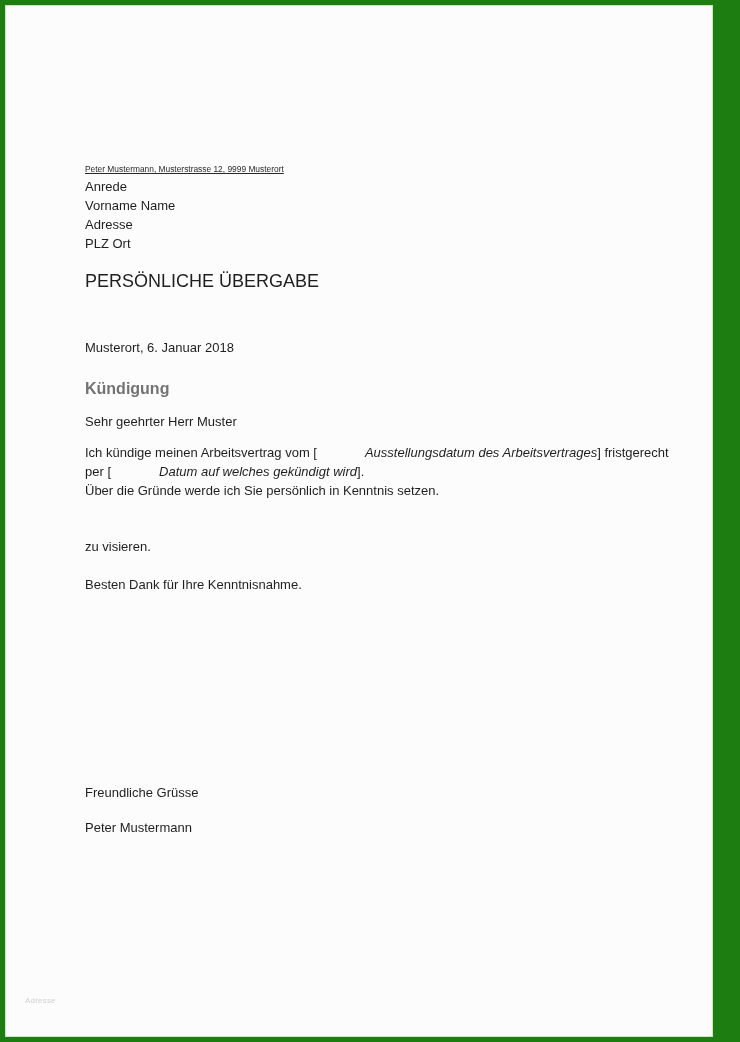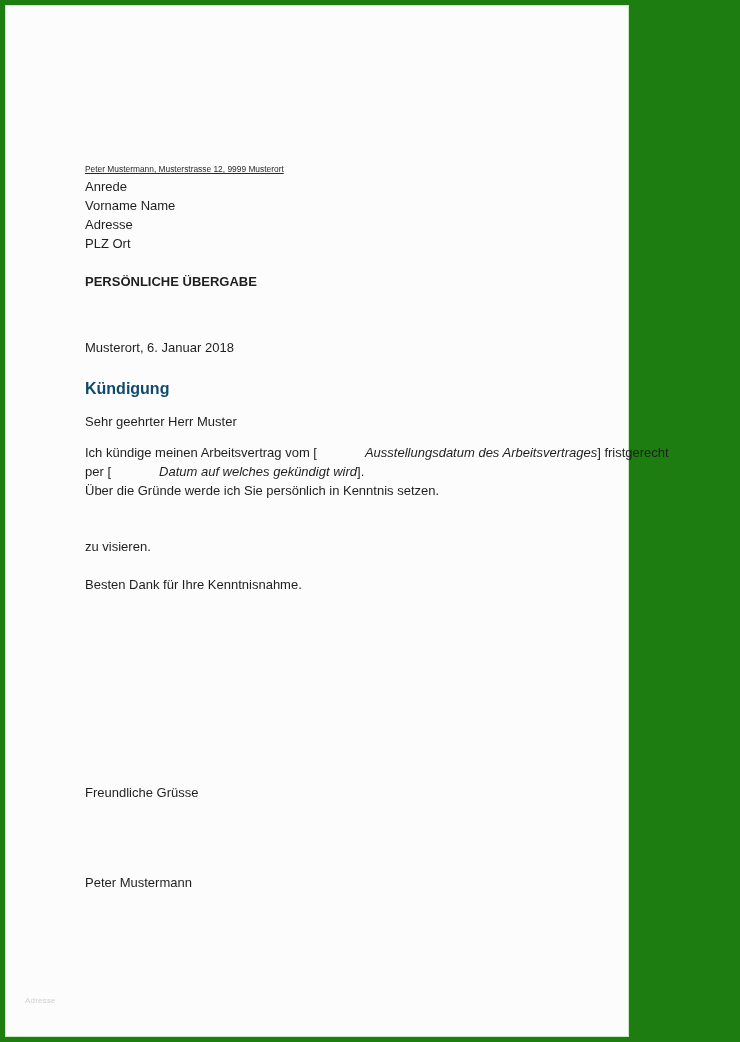--- a/index.html
+++ b/index.html
@@ -11,47 +11,47 @@
       height: 1042px;
       background: #1e7d10;
       position: relative;
       overflow: hidden;
       font-family: "Liberation Sans", sans-serif;
     }
     .page {
       position: absolute;
       left: 5px;
       top: 5px;
-      width: 624px;
+      width: 708px;
       height: 1032px;
       background: #fcfcfd;
       box-shadow: inset 0 0 0 1px #c9e8c0;
     }
     .el {
       position: absolute;
       left: 80px;
       color: #1f1f1f;
       font-size: 13px;
       line-height: 19px;
       white-space: nowrap;
     }
     .sender-line {
       font-size: 8.4px;
       line-height: 10px;
       text-decoration: underline;
       color: #2a2a2a;
     }
     .bold-line {
-      font-weight: bold;
-      font-size: 13px;
+      font-weight: normal;
+      font-size: 18px;
     }
     .heading {
       font-weight: bold;
       font-size: 16px;
-      color: #0c4a6e;
+      color: #737373;
     }
     .para span.it {
       font-style: italic;
       padding-left: 48px;
     }
     .watermark {
       position: absolute;
       left: 25px;
       top: 996px;
       font-size: 8px;
@@ -82,17 +82,17 @@
   <div class="el para" style="top:438px;"><span>Ich kündige meinen Arbeitsvertrag vom [</span><span class="it">Ausstellungsdatum des Arbeitsvertrages</span><span>] fristgerecht</span></div>
   <div class="el para" style="top:457px;"><span>per [</span><span class="it">Datum auf welches gekündigt wird</span><span>].</span></div>
   <div class="el" style="top:476px;">Über die Gründe werde ich Sie persönlich in Kenntnis setzen.</div>
 
   <div class="el" style="top:532px;">zu visieren.</div>
 
   <div class="el" style="top:570px;">Besten Dank für Ihre Kenntnisnahme.</div>
 
   <div class="el" style="top:778px;">Freundliche Grüsse</div>
 
-  <div class="el" style="top:868px;text-align:center;">Peter Mustermann</div>
+  <div class="el" style="top:813px;text-align:center;">Peter Mustermann</div>
 
 </div>
 
 <div class="watermark">Adresse</div>
 
 </body></html>

